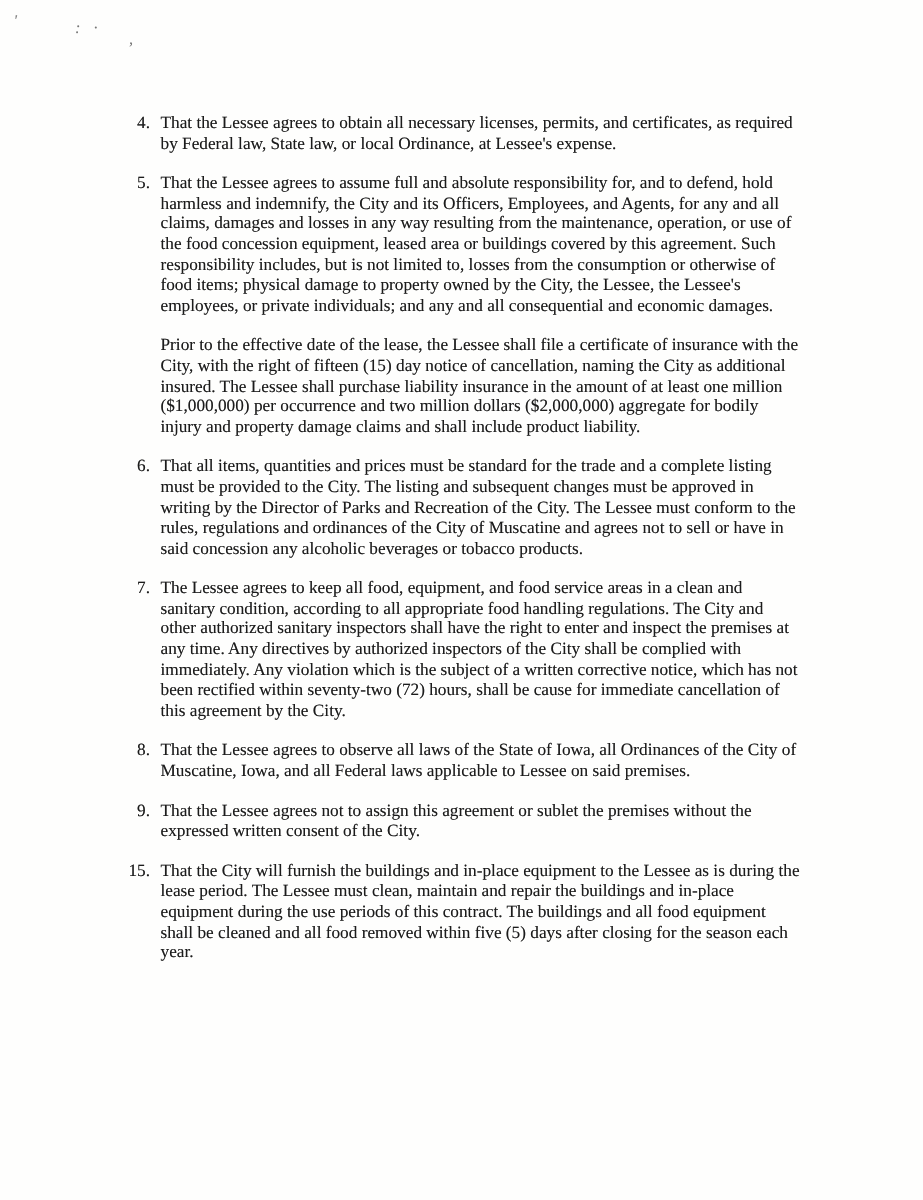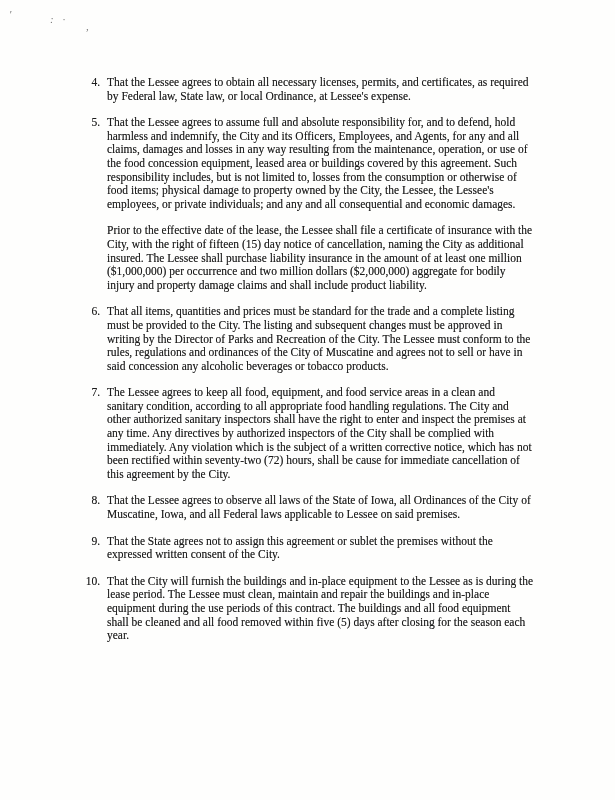--- a/index.html
+++ b/index.html
@@ -87,22 +87,22 @@
       <span class="body">The Lessee agrees to keep all food, equipment, and food service areas in a clean and sanitary condition, according to all appropriate food handling regulations.  The City and other authorized sanitary inspectors shall have the right to enter and inspect the premises at any time.  Any directives by authorized inspectors of the City shall be complied with immediately. Any violation which is the subject of a written corrective notice, which has not been rectified within seventy-two (72) hours, shall be cause for immediate cancellation of this agreement by the City.</span>
     </div>
 
     <div class="para">
       <span class="num">8.</span>
       <span class="body">That the Lessee agrees to observe all laws of the State of Iowa, all Ordinances of the City of Muscatine, Iowa, and all Federal laws applicable to Lessee on said premises.</span>
     </div>
 
     <div class="para">
       <span class="num">9.</span>
-      <span class="body">That the State agrees not to assign this agreement or sublet the premises without the expressed written consent of the City.</span>
+      <span class="body">That the Lessee agrees not to assign this agreement or sublet the premises without the expressed written consent of the City.</span>
     </div>
 
     <div class="para">
-      <span class="num">10.</span>
+      <span class="num">15.</span>
       <span class="body">That the City will furnish the buildings and in-place equipment to the Lessee as is during the lease period.  The Lessee must clean, maintain and repair the buildings and in-place equipment during the use periods of this contract.  The buildings and all food equipment shall be cleaned and all food removed within five (5) days after closing for the season each year.</span>
     </div>
 
   </div>
 </div>
 
 </body></html>

